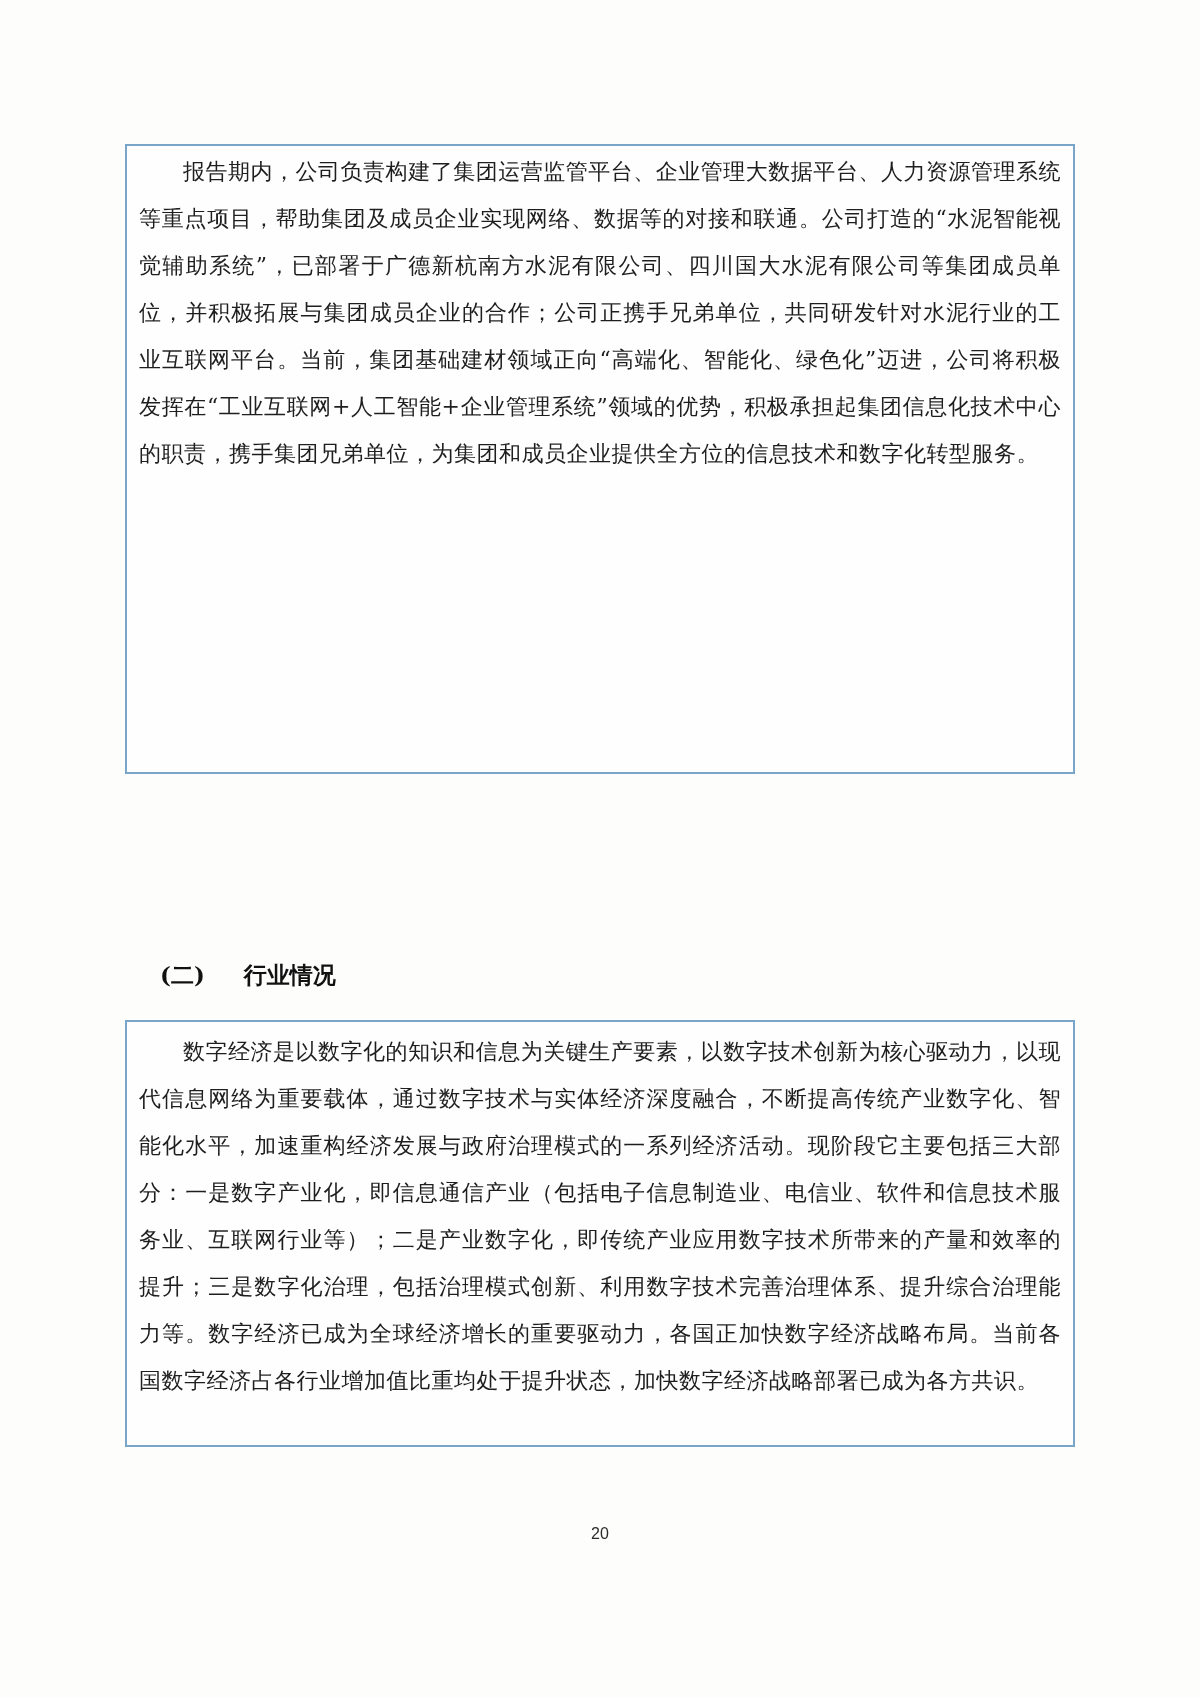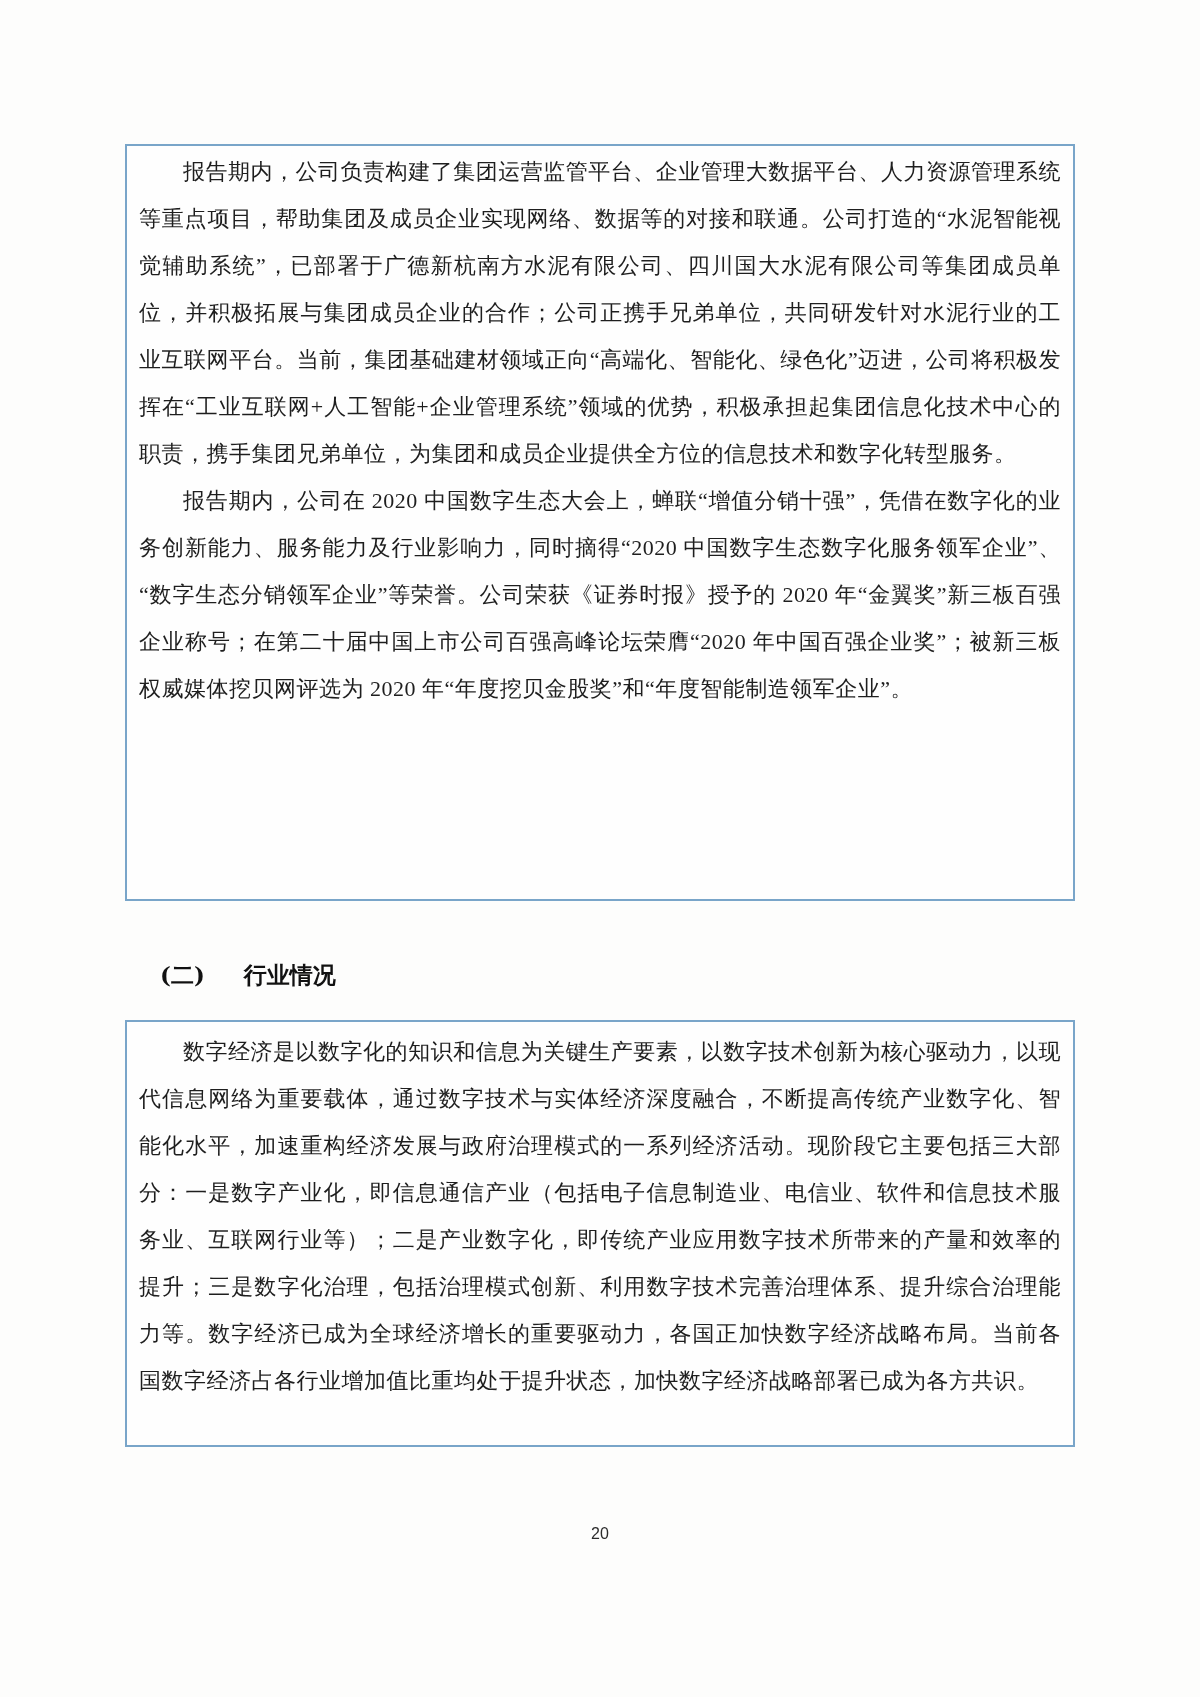--- a/index.html
+++ b/index.html
@@ -18,21 +18,21 @@
   }
   .textbox {
     position: absolute;
     left: 125px;
     width: 950px;
     border: 2px solid #79a5c9;
     background: #fefefe;
     box-sizing: border-box;
     padding: 2px 12px 0 12px;
   }
-  .textbox-1 { top: 144px; height: 757px; font-family: Liberation Serif, serif; }
+  .textbox-1 { top: 144px; height: 630px; }
   .textbox-2 { top: 1020px; height: 427px; padding-top: 6px; }
   .para {
     margin: 0;
     font-size: 22px;
     line-height: 47px;
     text-align: justify;
     text-indent: 2em;
     letter-spacing: 0.5px;
   }
   .subheading {
@@ -68,21 +68,20 @@
     color: #2b2b2b;
   }
 </style>
 </head>
 <body>
 
 <div class="page">
 
   <div class="textbox textbox-1">
     <p class="para">报告期内，公司负责构建了集团运营监管平台、企业管理大数据平台、人力资源管理系统等重点项目，帮助集团及成员企业实现网络、数据等的对接和联通。公司打造的“水泥智能视觉辅助系统”，已部署于广德新杭南方水泥有限公司、四川国大水泥有限公司等集团成员单位，并积极拓展与集团成员企业的合作；公司正携手兄弟单位，共同研发针对水泥行业的工业互联网平台。当前，集团基础建材领域正向“高端化、智能化、绿色化”迈进，公司将积极发挥在“工业互联网+人工智能+企业管理系统”领域的优势，积极承担起集团信息化技术中心的职责，携手集团兄弟单位，为集团和成员企业提供全方位的信息技术和数字化转型服务。</p>
-    <p class="para">报告期内，公司在 2020 中国数字生态大会上，蝉联“增值分销十强”，凭借在数字化的业务创新能力、服务能力及行业影响力，同时摘得“2020 中国数字生态数字化服务领军企业”、“数字生态分销领军企业”等荣誉。公司荣获《证券时报》授予的 2020 年“金翼奖”新三板百强企业称号；在第二十届中国上市公司百强高峰论坛荣膺“2020 年中国百强企业奖”；被新三板权威媒体挖贝网评选为 2020 年“年度挖贝金股奖”和“年度智能制造领军企业”。</p>
   </div>
 
   <div class="section-heading">
     <span>(二)</span><span class="title-gap">行业情况</span>
   </div>
 
   <div class="textbox textbox-2">
     <p class="para">数字经济是以数字化的知识和信息为关键生产要素，以数字技术创新为核心驱动力，以现代信息网络为重要载体，通过数字技术与实体经济深度融合，不断提高传统产业数字化、智能化水平，加速重构经济发展与政府治理模式的一系列经济活动。现阶段它主要包括三大部分：一是数字产业化，即信息通信产业（包括电子信息制造业、电信业、软件和信息技术服务业、互联网行业等）；二是产业数字化，即传统产业应用数字技术所带来的产量和效率的提升；三是数字化治理，包括治理模式创新、利用数字技术完善治理体系、提升综合治理能力等。数字经济已成为全球经济增长的重要驱动力，各国正加快数字经济战略布局。当前各国数字经济占各行业增加值比重均处于提升状态，加快数字经济战略部署已成为各方共识。</p>
   </div>
 

